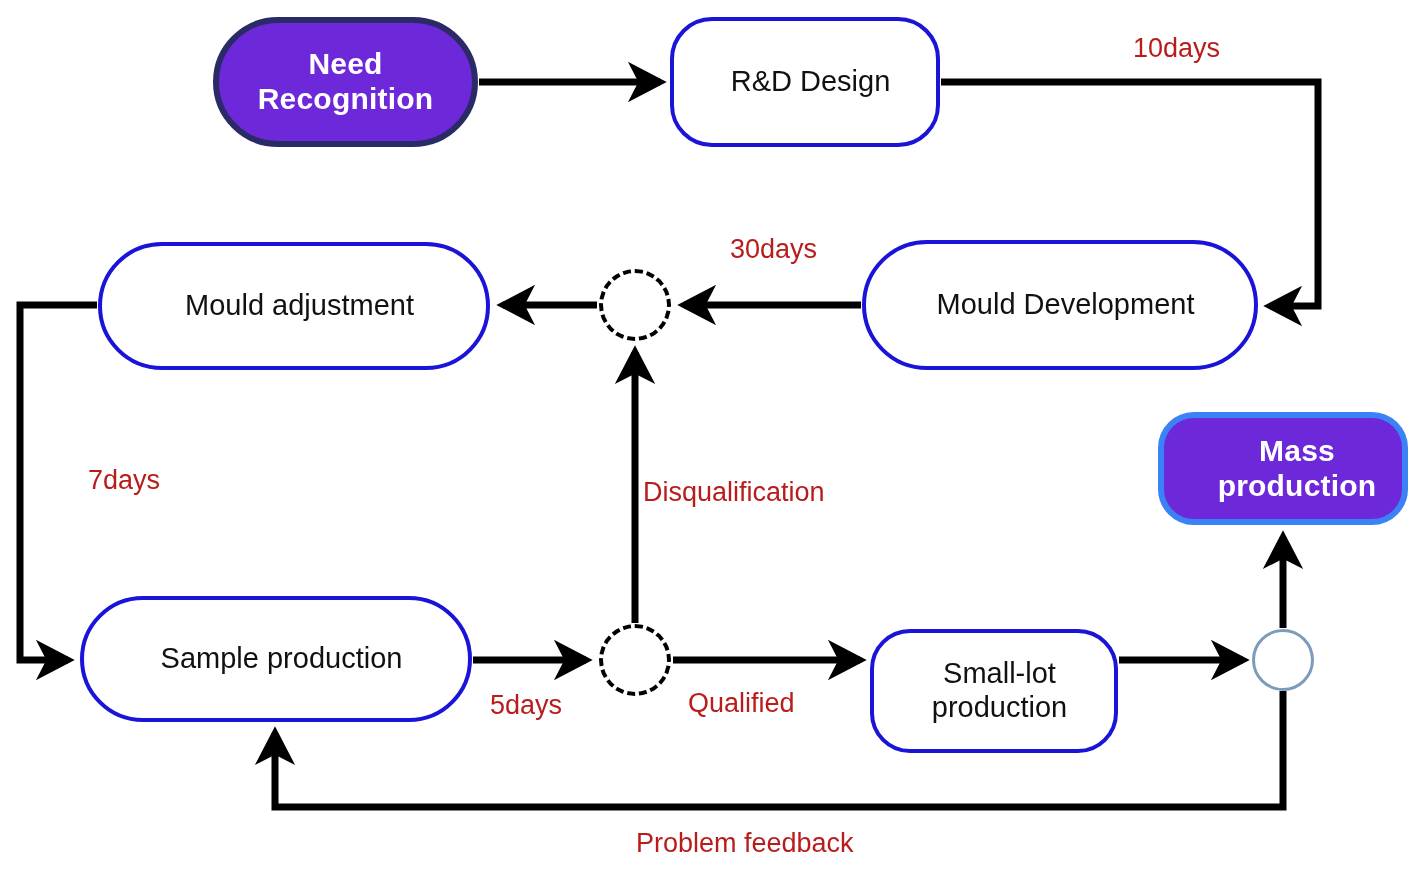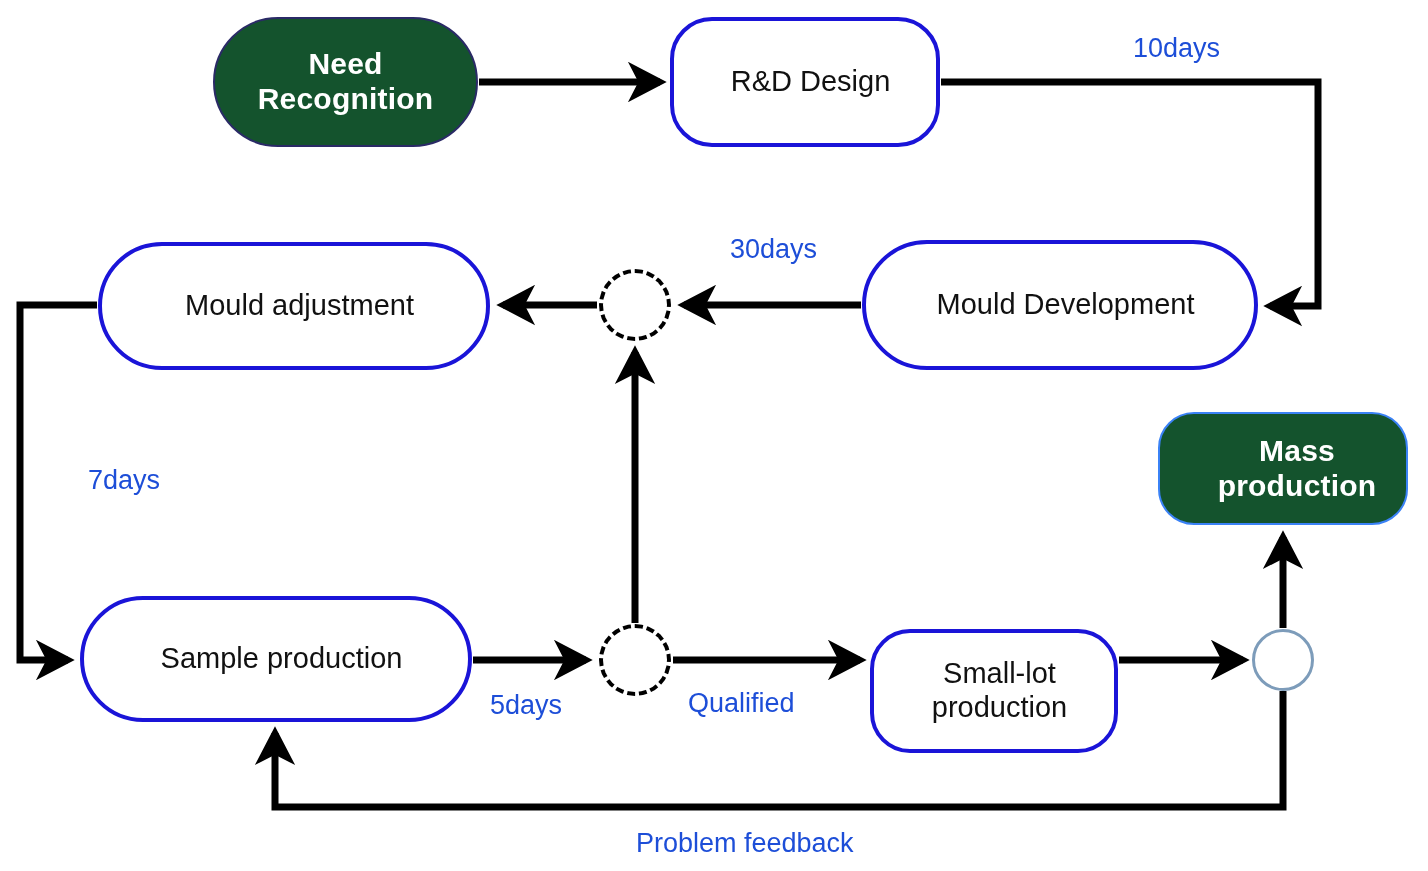--- a/index.html
+++ b/index.html
@@ -29,42 +29,42 @@
     position: absolute;
     box-sizing: border-box;
     display: flex;
     align-items: center;
     justify-content: center;
     text-align: center;
     line-height: 1.16;
     white-space: pre-line;
   }
   .node.terminal {
-    background: #14532d;
+    background: #6d28d9;
     color: #ffffff;
     font-weight: bold;
-    border: 2px solid #3b82f6;
+    border: 6px solid #3b82f6;
     font-size: 30px;
     letter-spacing: 0.2px;
   }
   .node.terminal.start {
     border-color: #2a2a66;
   }
   .node.process {
     background: #ffffff;
     color: #111111;
     border: 4px solid #1a14d8;
     font-size: 29px;
     font-weight: normal;
     padding-left: 11px;
   }
   .edge-label {
     position: absolute;
     font-size: 27px;
-    color: #1d4ed8;
+    color: #b91c1c;
     white-space: nowrap;
     font-family: "Liberation Sans", sans-serif;
   }
   .junction {
     position: absolute;
     box-sizing: border-box;
     border-radius: 50%;
     background: transparent;
   }
   .junction.dashed {
@@ -146,17 +146,18 @@
 
   <div class="junction dashed" style="left:599px; top:269px; width:72px; height:72px;"></div>
 
   <div class="junction dashed" style="left:599px; top:624px; width:72px; height:72px;"></div>
 
   <div class="junction solid" style="left:1252px; top:629px; width:62px; height:62px;"></div>
 
   <div class="edge-label" style="left:1133px; top:33px;">10days</div>
   <div class="edge-label" style="left:730px; top:234px;">30days</div>
   <div class="edge-label" style="left:52px; top:465px;margin-left:36px;">7days</div>
+  <div class="edge-label" style="left:643px; top:477px;">Disqualification</div>
   <div class="edge-label" style="left:490px; top:690px;">5days</div>
   <div class="edge-label" style="left:688px; top:688px;">Qualified</div>
   <div class="edge-label" style="left:636px; top:828px;">Problem feedback</div>
 
 </div>
 
 </body></html>

